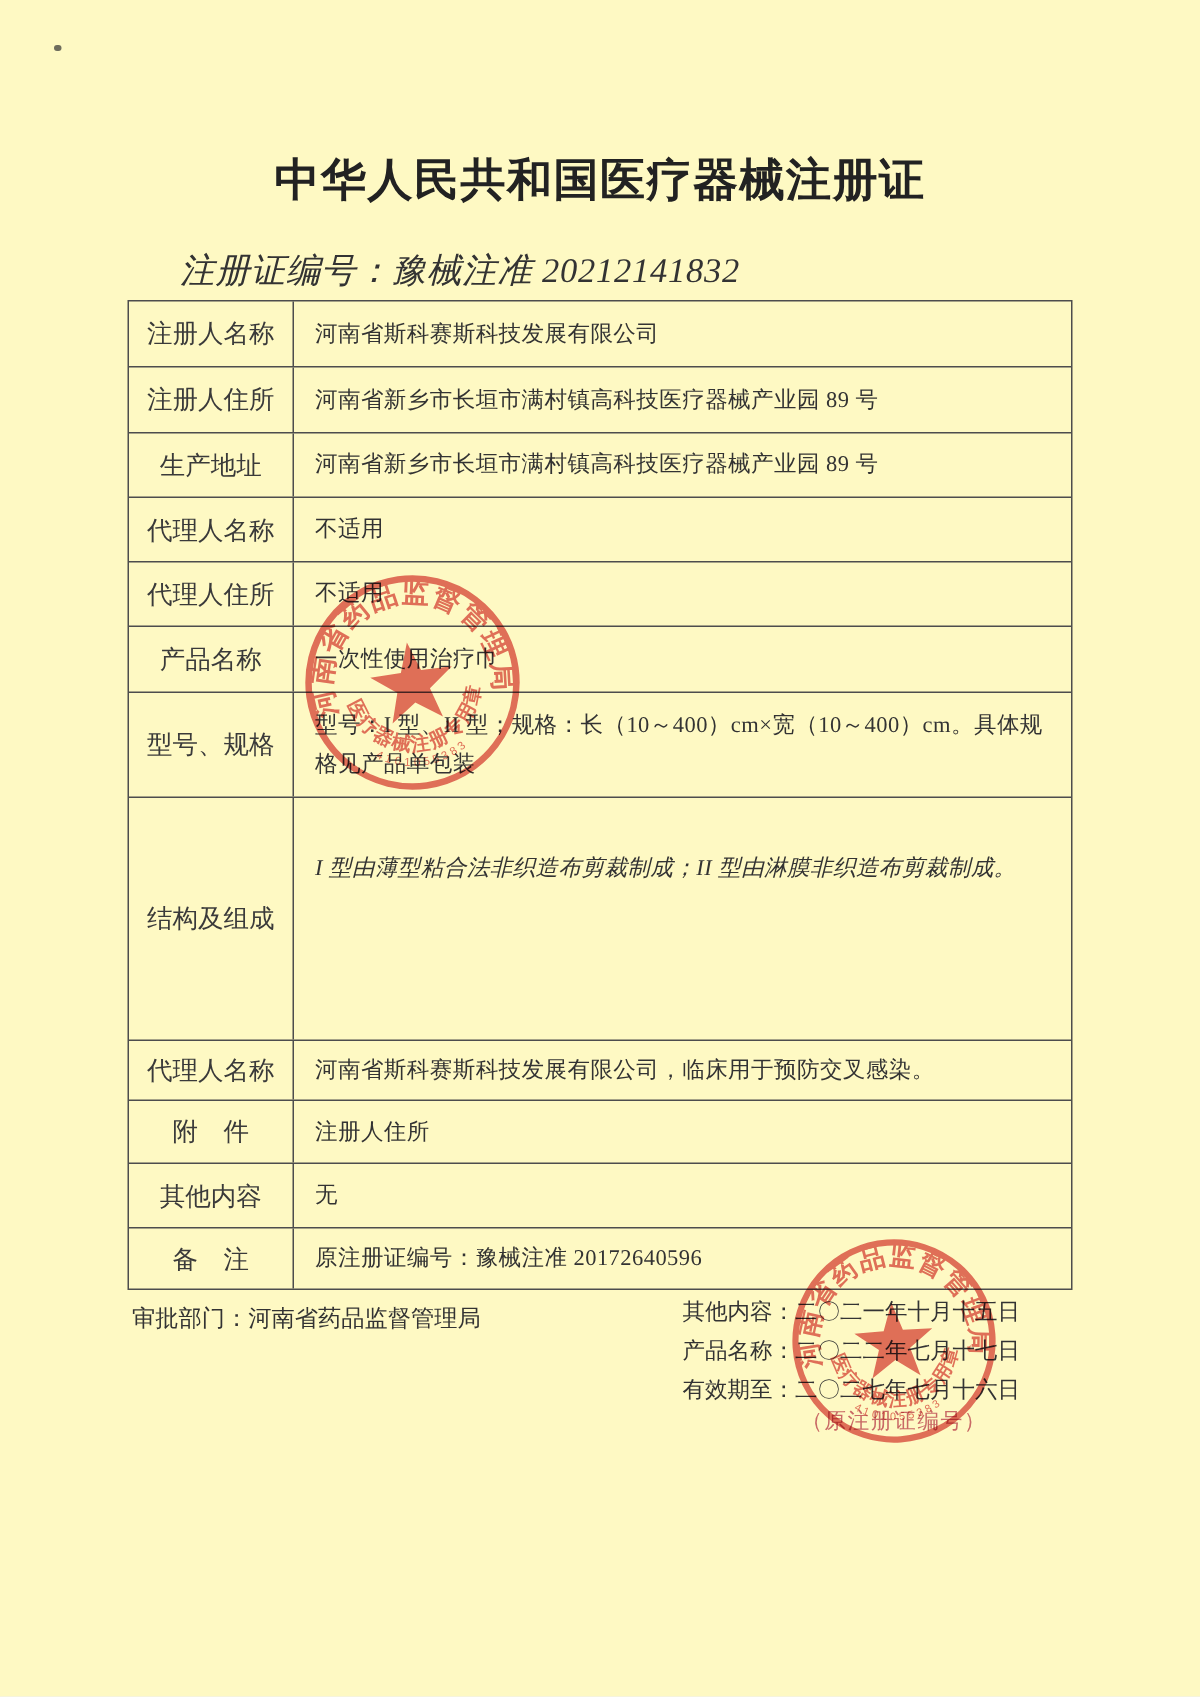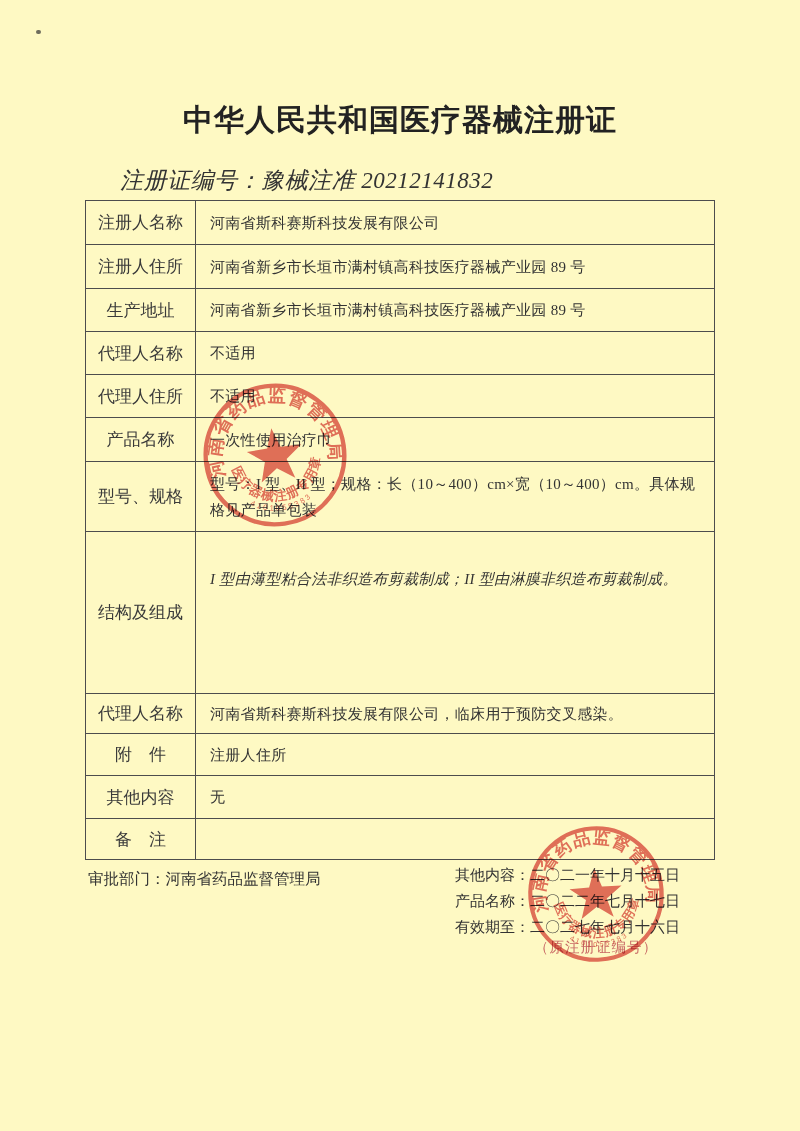--- a/index.html
+++ b/index.html
@@ -85,20 +85,21 @@
     <div class="row" style="height:42px">
       <div class="cell-label">附　件</div>
       <div class="cell-value">注册人住所</div>
     </div>
     <div class="row" style="height:43px">
       <div class="cell-label">其他内容</div>
       <div class="cell-value">无</div>
     </div>
     <div class="row" style="height:40px">
       <div class="cell-label">备　注</div>
+      <div class="cell-value">原注册证编号：豫械注准 20172640596</div>
     </div>
   </div>
 
   <div class="footer-dept">审批部门：河南省药品监督管理局</div>
 
   <div class="footer-dates">
     <div>其他内容：二〇二一年十月十五日</div>
     <div>产品名称：二〇二二年七月十七日</div>
     <div>有效期至：二〇二七年七月十六日</div>
   </div>

